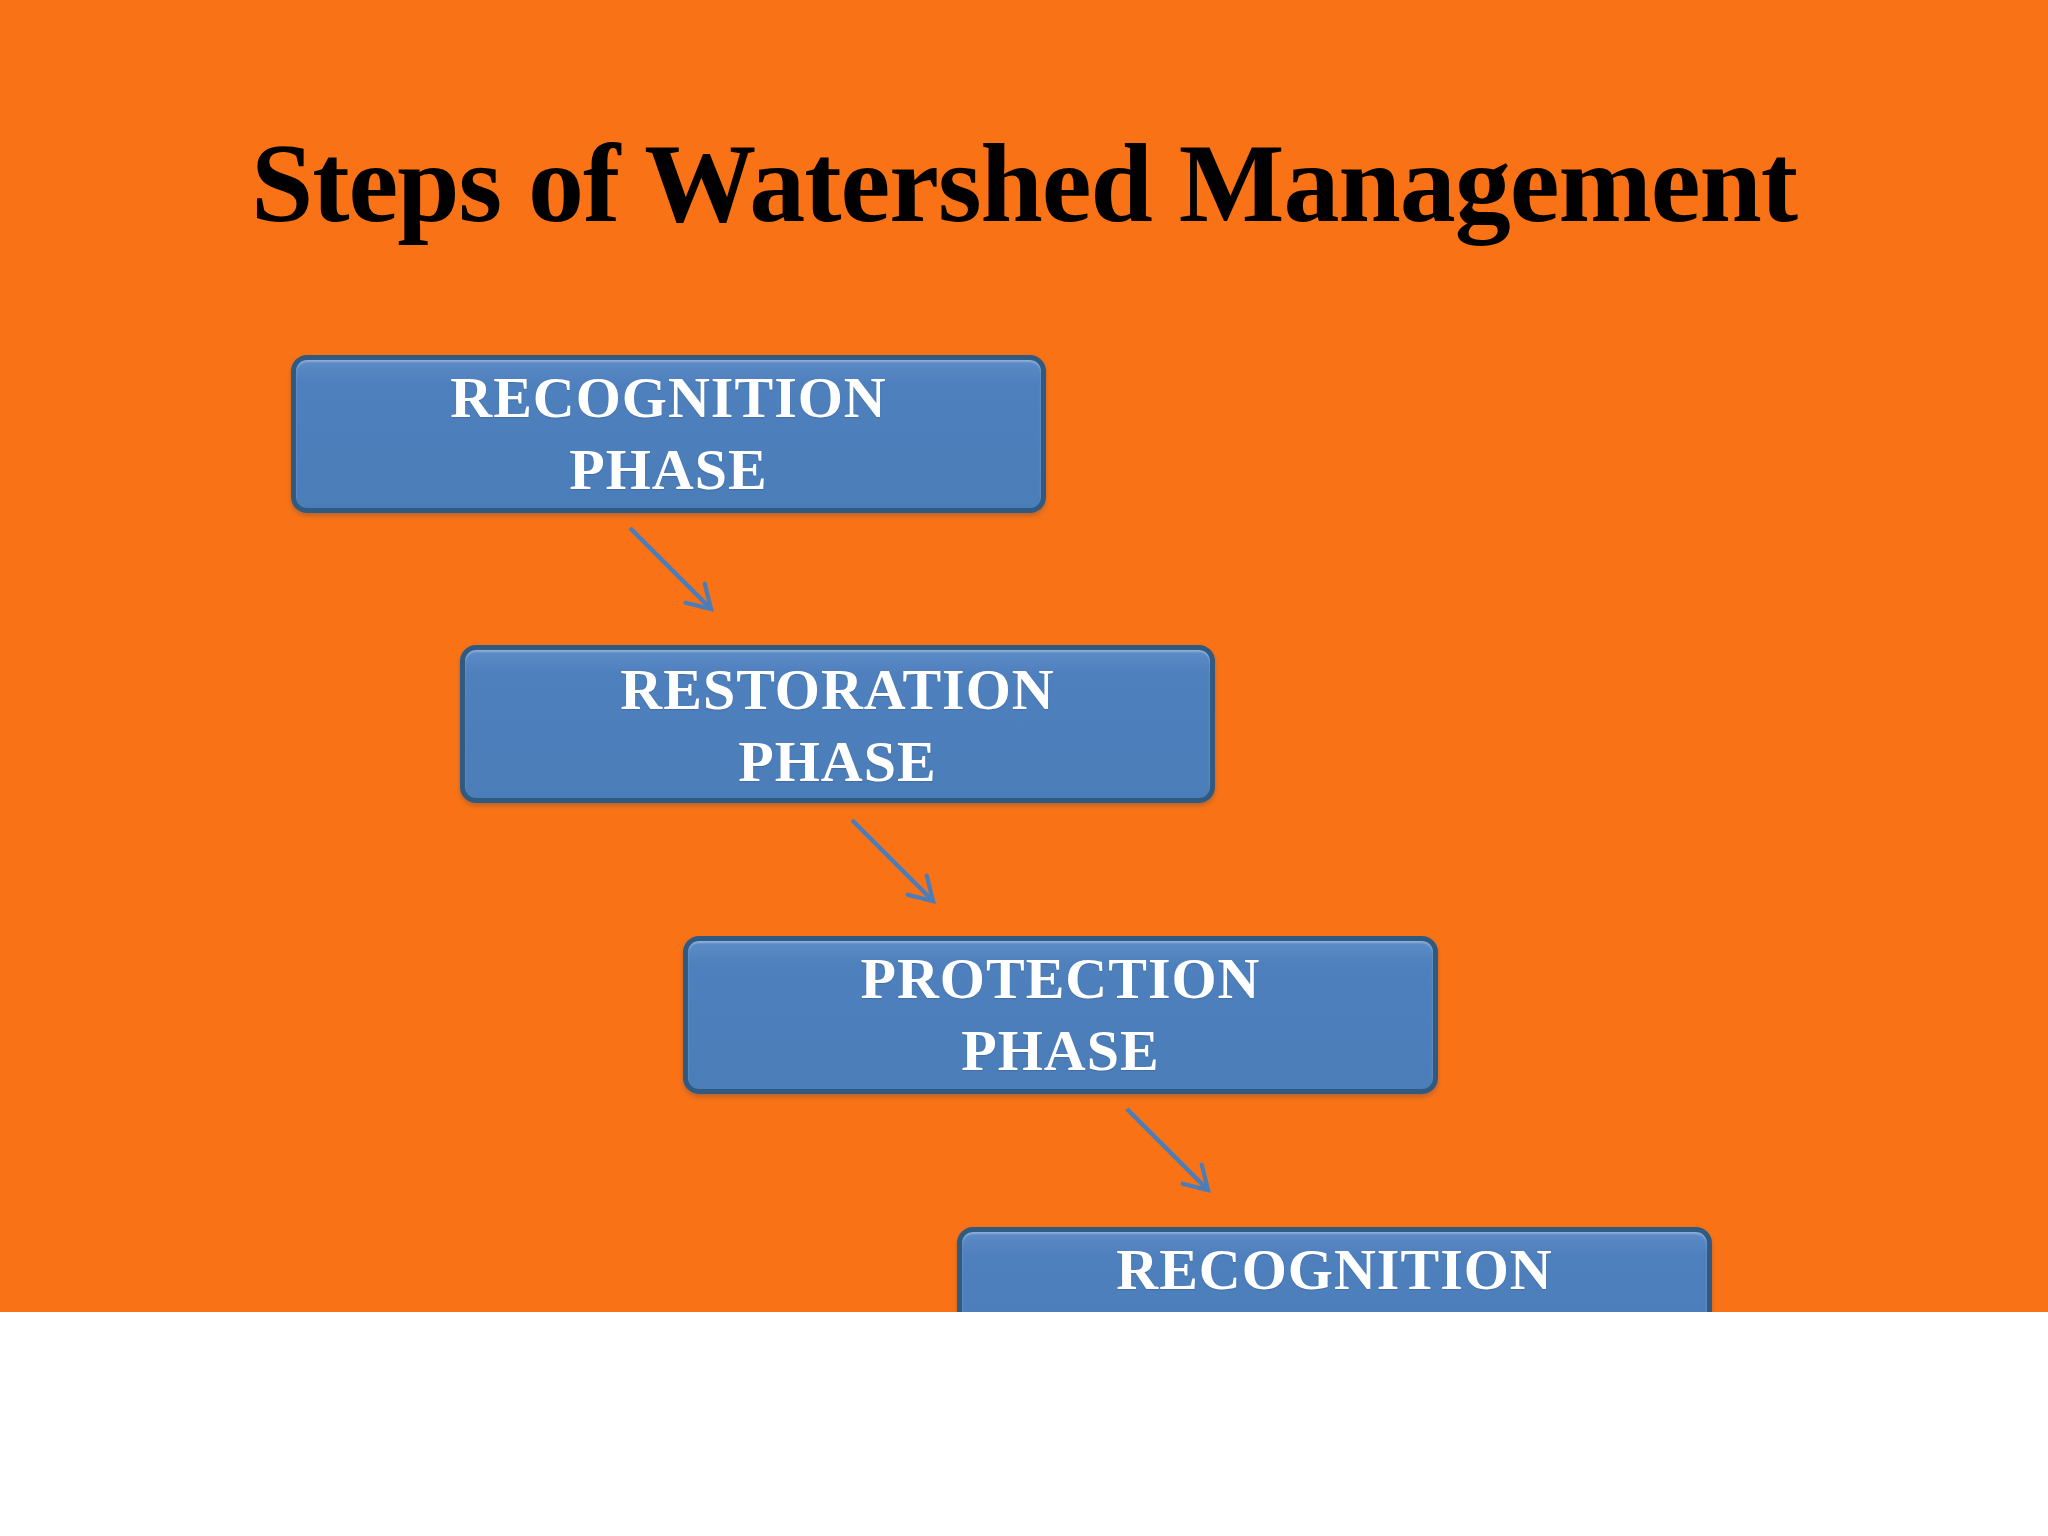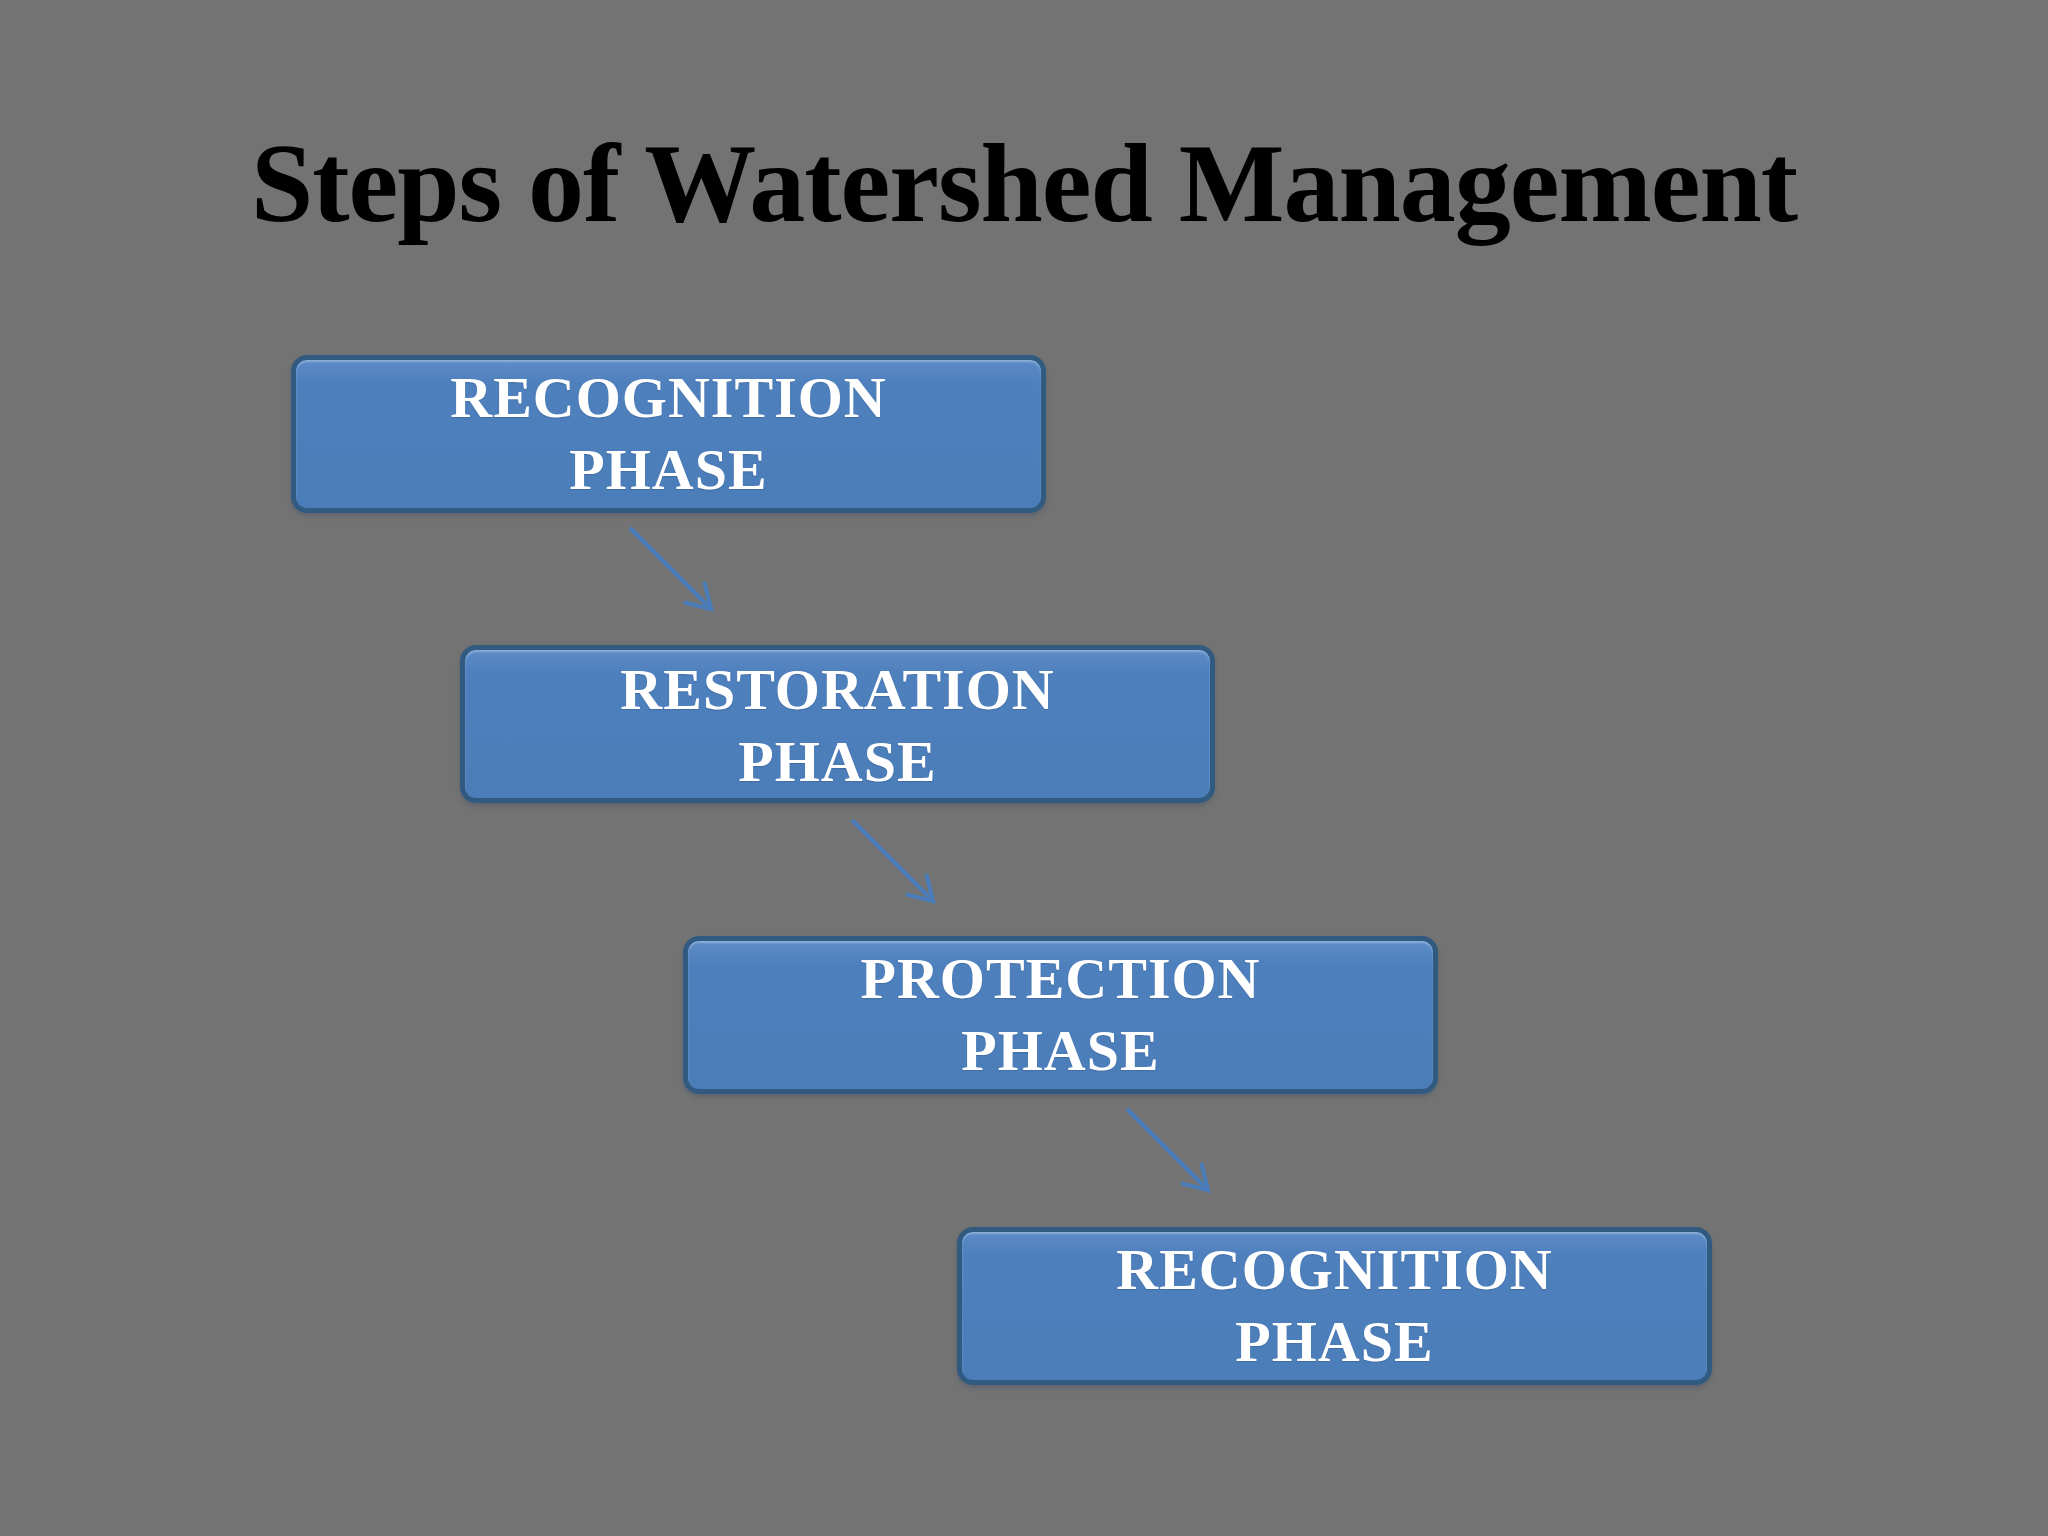--- a/index.html
+++ b/index.html
@@ -3,22 +3,22 @@
 <meta charset="utf-8">
 <style>
   html, body {
     margin: 0;
     padding: 0;
     background: #ffffff;
   }
   .slide {
     position: relative;
     width: 2048px;
-    height: 1536px;
-    background: #737373;
+    height: 1312px;
+    background: #f97316;
     overflow: hidden;
     font-family: "Liberation Serif", "DejaVu Serif", serif;
   }
   .title {
     position: absolute;
     left: 0;
     right: 0;
     top: 122px;
     margin: 0;
     text-align: center;

